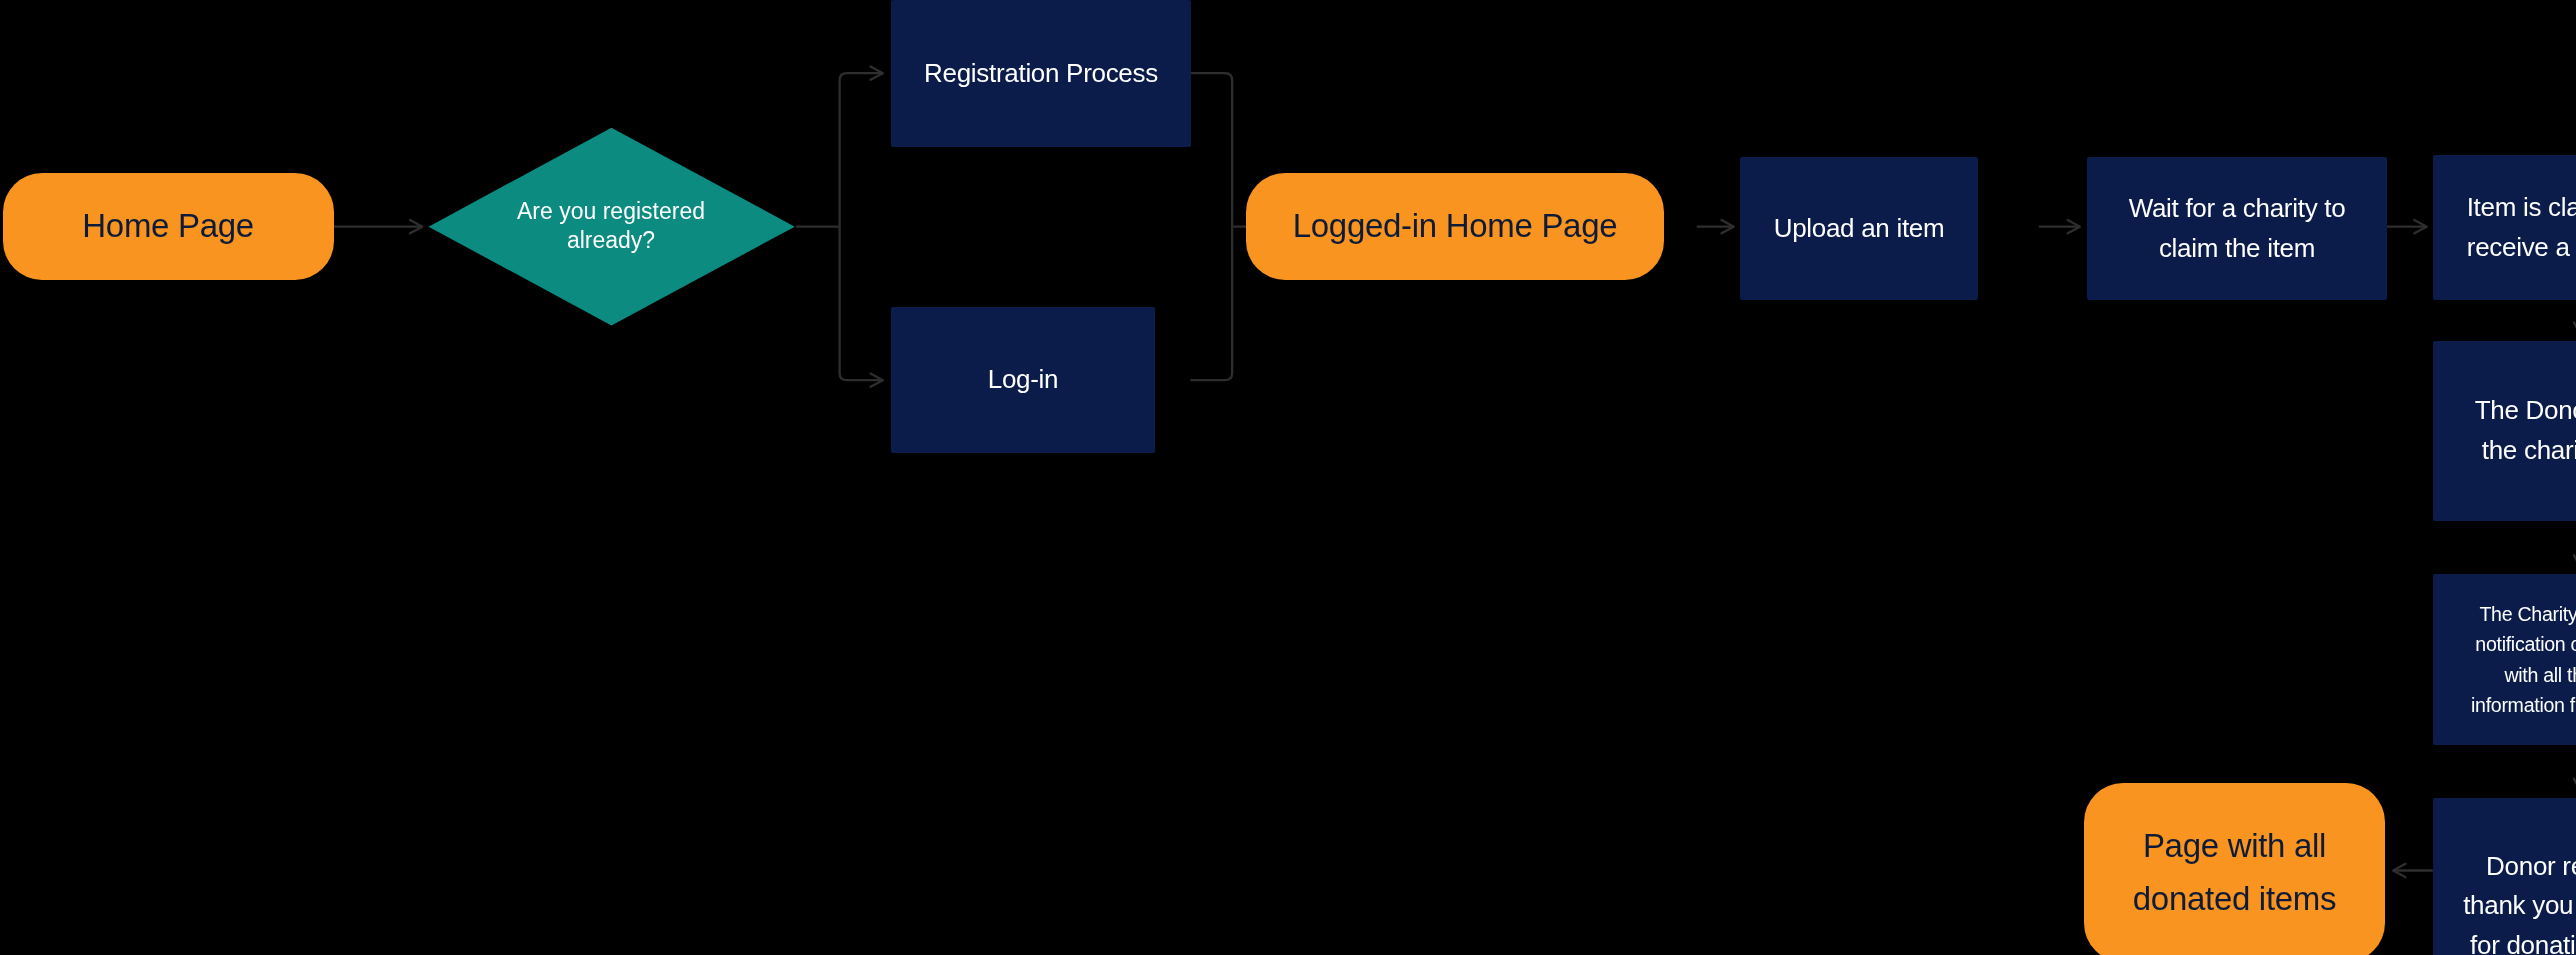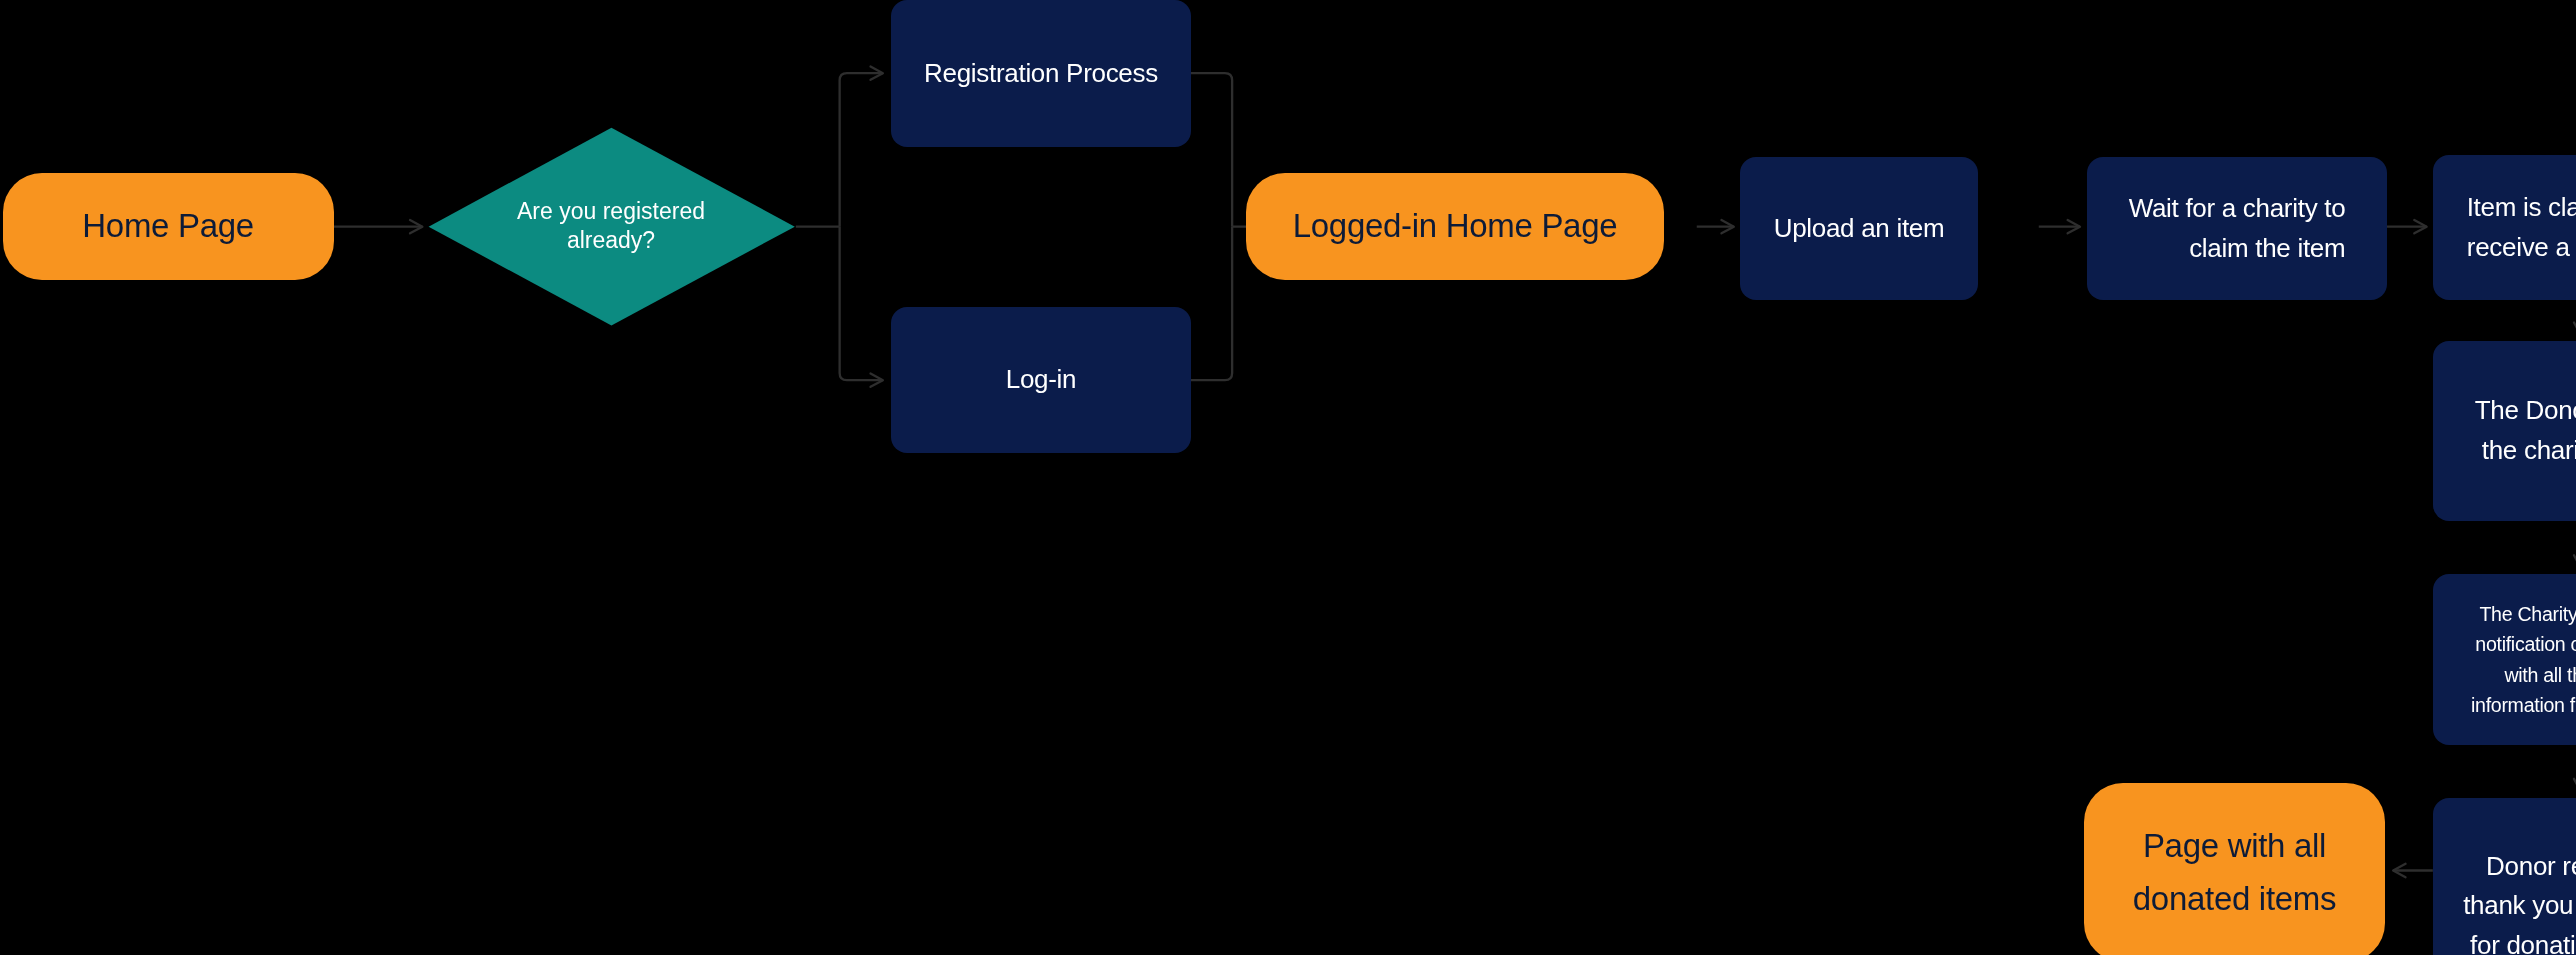--- a/index.html
+++ b/index.html
@@ -43,21 +43,21 @@
     position: absolute; z-index: 2;
     display: flex; align-items: center; justify-content: center;
     text-align: center;
   }
   .node .label {
     white-space: pre-line;
     letter-spacing: -0.3px;
   }
   .process {
     background: var(--process-fill);
-    border-radius: 16px;
+    border-radius: 2px;
     color: var(--text-on-dark);
   }
   .process .label { font-size: 26px; font-weight: 500; line-height: 1.52; }
   .process.small-text .label { font-size: 19.6px; line-height: 1.55; }
   .terminal {
     background: var(--terminal-fill);
     border-radius: 39px;
     color: var(--text-on-orange);
   }
   .terminal .label { font-size: 33px; font-weight: 500; line-height: 1.6; text-align: center; }
@@ -65,24 +65,24 @@
     position: absolute; z-index: 2;
     display: flex; align-items: center; justify-content: center;
     text-align: center;
     color: var(--text-on-dark);
   }
   .decision-label-box .label { font-size: 23px; font-weight: 500; line-height: 1.28; white-space: pre-line; }
 
   
   #node-home               { left: 2.6px;    top: 173px;  width: 331px; height: 107px; }
   #node-registration       { left: 891px; top: 0px;    width: 300px; height: 147px; }
-  #node-login              { left: 891px; top: 307px;  width: 300px; height: 146px; }
+  #node-login              { left: 891px; top: 307px;  width: 264px; height: 146px; }
   #node-logged-in-home     { left: 1246px; top: 173px;  width: 418px; height: 107px; }
   #node-upload-item        { left: 1740px; top: 157px;  width: 238px; height: 143px; }
-  #node-wait-charity       { left: 2087px; top: 157px;  width: 300px; height: 143px; text-align: right; }
+  #node-wait-charity       { left: 2087px; top: 157px;  width: 300px; height: 143px; }
   #node-item-claimed       { left: 2433px; top: 155px;  width: 298px; height: 145px; }
   #node-donor-accepts      { left: 2433px; top: 341px;  width: 298px; height: 180px; }
   #node-charity-receives   { left: 2433px; top: 574px; width: 298px; height: 171px; }
   #node-donor-thanked      { left: 2433px; top: 798px; width: 298px; height: 216px; }
   #node-donated-items-page { left: 2084px; top: 783px; width: 301px; height: 179px; }
   #node-donated-items-page .label { font-size: 33px; }
   #decision-label          { left: 503px;  top: 184px;  width: 216px; height: 84px; }
 </style>
 </head>
 <body>

